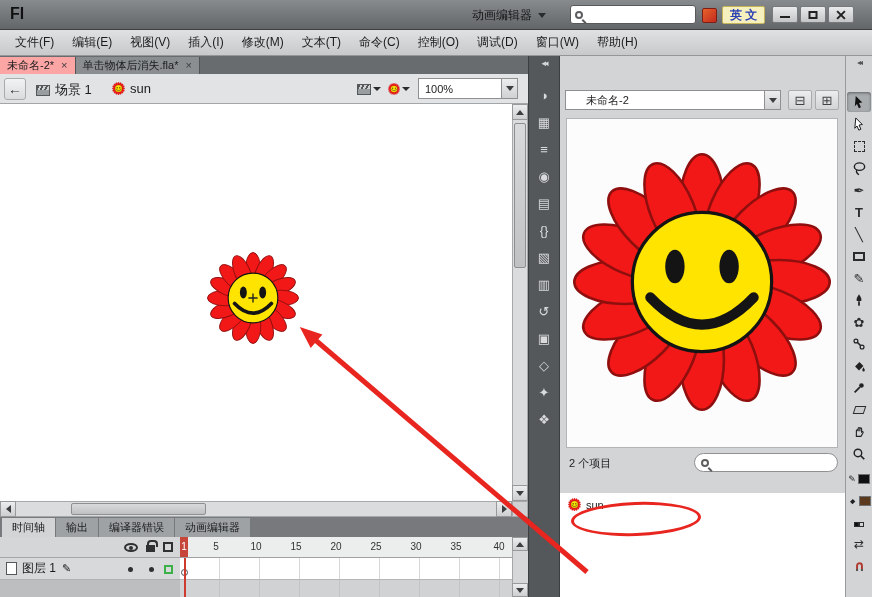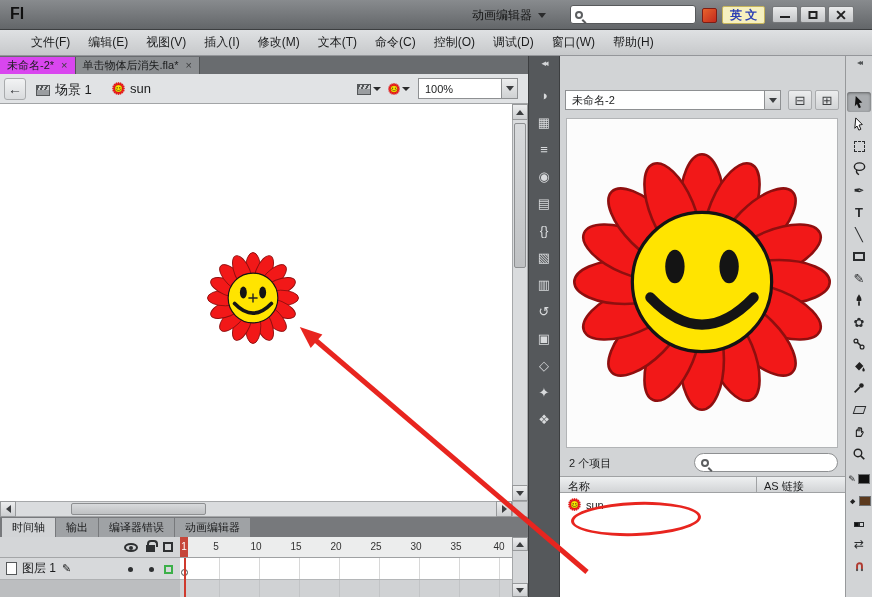--- a/index.html
+++ b/index.html
@@ -26,28 +26,28 @@
     border:1px solid #77797b;border-radius:2px;}
   .winbtn span{position:absolute;left:50%;top:50%;}
   .win-min span{width:10px;height:2px;background:#222;transform:translate(-50%,1px);}
   .win-max span{width:9px;height:8px;border:2px solid #222;transform:translate(-50%,-50%);}
   .win-close::before,.win-close::after{content:"";position:absolute;left:50%;top:50%;width:11px;height:2px;background:#222;}
   .win-close::before{transform:translate(-50%,-50%) rotate(45deg);}
   .win-close::after{transform:translate(-50%,-50%) rotate(-45deg);}
 
   
   .menubar{position:absolute;left:0;top:30px;width:872px;height:26px;display:flex;align-items:center;
-    background:linear-gradient(#dfe1e3,#c7c9cb);border-bottom:1px solid #94969a;padding-left:22px;}
+    background:linear-gradient(#dfe1e3,#c7c9cb);border-bottom:1px solid #94969a;padding-left:6px;}
   .menu-item{padding:0 9px;height:100%;display:flex;align-items:center;cursor:default;}
 
   
   .left-region{position:absolute;left:0;top:56px;width:528px;height:541px;}
   .tabbar{position:absolute;left:0;top:0;width:528px;height:18px;background:#696c6f;display:flex;align-items:flex-end;}
   .doc-tab{height:17px;display:flex;align-items:center;gap:7px;padding:0 7px;font-size:11px;border-right:1px solid #515456;}
-  .doc-tab.active{background:#d946ef;}
+  .doc-tab.active{background:#fca5a5;}
   .doc-tab.inactive{background:#8b8e91;}
   .tab-close{color:#3c3d3e;font-size:11px;line-height:1;}
 
   .editbar{position:absolute;left:0;top:18px;width:528px;height:30px;background:#e1e3e5;border-bottom:1px solid #a3a5a7;}
   .backbtn{position:absolute;left:4px;top:4px;width:22px;height:22px;border:1px solid #a9abad;border-radius:3px;
     background:linear-gradient(#f2f3f4,#d9dbdd);display:flex;align-items:center;justify-content:center;
     font-size:14px;font-weight:bold;color:#35373a;}
   .crumb{display:flex;align-items:center;gap:5px;position:absolute;top:7px;font-size:13px;}
   .clapper{width:14px;height:11px;background:#9a9da0;border:1px solid #55585a;position:relative;}
   .clapper::before{content:"";position:absolute;left:0;top:0;width:100%;height:4px;
@@ -115,21 +115,21 @@
 
   
   .panel{position:absolute;left:560px;top:56px;width:285px;height:541px;background:#d2d4d6;}
   .panel-tabs{position:absolute;left:0;top:0;width:285px;height:30px;background:#55585b;display:flex;align-items:flex-end;
     padding-left:4px;gap:1px;}
   .panel-tab{height:20px;padding:0 13px;display:flex;align-items:center;font-size:12px;background:#85888b;}
   .panel-tab.active{background:#d2d4d6;}
   .panel-menu{position:absolute;right:6px;top:8px;color:#cfd1d3;font-size:10px;letter-spacing:1px;}
   .lib-doc-select{position:absolute;left:5px;top:34px;width:216px;height:20px;background:#fff;border:1px solid #8e9092;
     display:flex;align-items:center;}
-  .lib-doc-select .val{flex:1;padding-left:6px;font-size:11px;}
+  .lib-doc-select .val{flex:1;padding-left:20px;font-size:11px;}
   .lib-iconbtn{position:absolute;top:34px;width:24px;height:20px;display:flex;align-items:center;justify-content:center;
     color:#3f4143;font-size:13px;border:1px solid #a9abad;border-radius:2px;background:linear-gradient(#ecedee,#d2d4d6);}
   .lib-preview{position:absolute;left:6px;top:62px;width:272px;height:330px;background:#fcfcfc;border:1px solid #b2b4b6;}
   .lib-countrow{position:absolute;left:0;top:396px;width:285px;height:22px;}
   .lib-count{position:absolute;left:9px;top:4px;font-size:11px;}
   .lib-search{position:absolute;left:134px;top:1px;width:144px;height:19px;background:#fff;border:1px solid #8e9092;
     border-radius:10px;display:flex;align-items:center;gap:4px;padding:0 6px;}
   .lib-search input{border:none;outline:none;width:100%;font-size:11px;background:transparent;}
   .lib-cols{position:absolute;left:0;top:420px;width:285px;height:17px;background:linear-gradient(#eef0f1,#d2d4d6);
     border-top:1px solid #a0a2a4;border-bottom:1px solid #a0a2a4;font-size:11px;}
@@ -426,25 +426,20 @@
     </div>
 
     <div class="lib-countrow">
       <span class="lib-count">2 个项目</span>
       <div class="lib-search">
         <span class="mag"></span>
         <input type="text" style="">
       </div>
     </div>
 
-    <div class="lib-cols">
-      <span class="c1">名称</span>
-      <span class="cdiv"></span>
-      <span class="c2">AS 链接</span>
-    </div>
 
     <div class="lib-list">
       <div class="lib-row" style="top:2px;">
         <svg width="13" height="13" viewBox="0 0 200 200">
             <use href="#flower"></use>
           </svg>
         <span>sun</span>
       </div>
     </div>
   </div>

